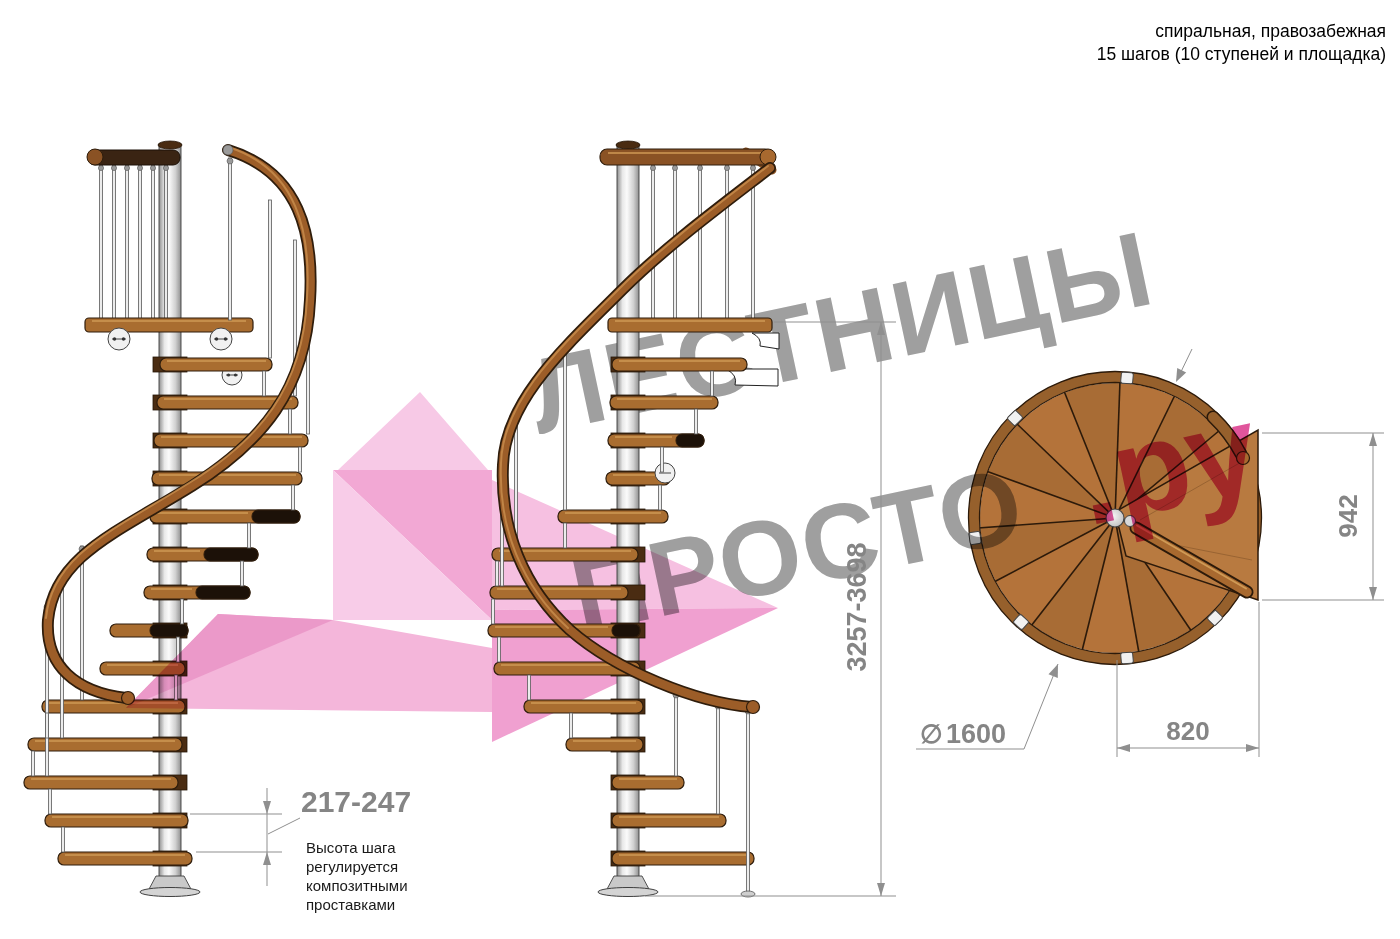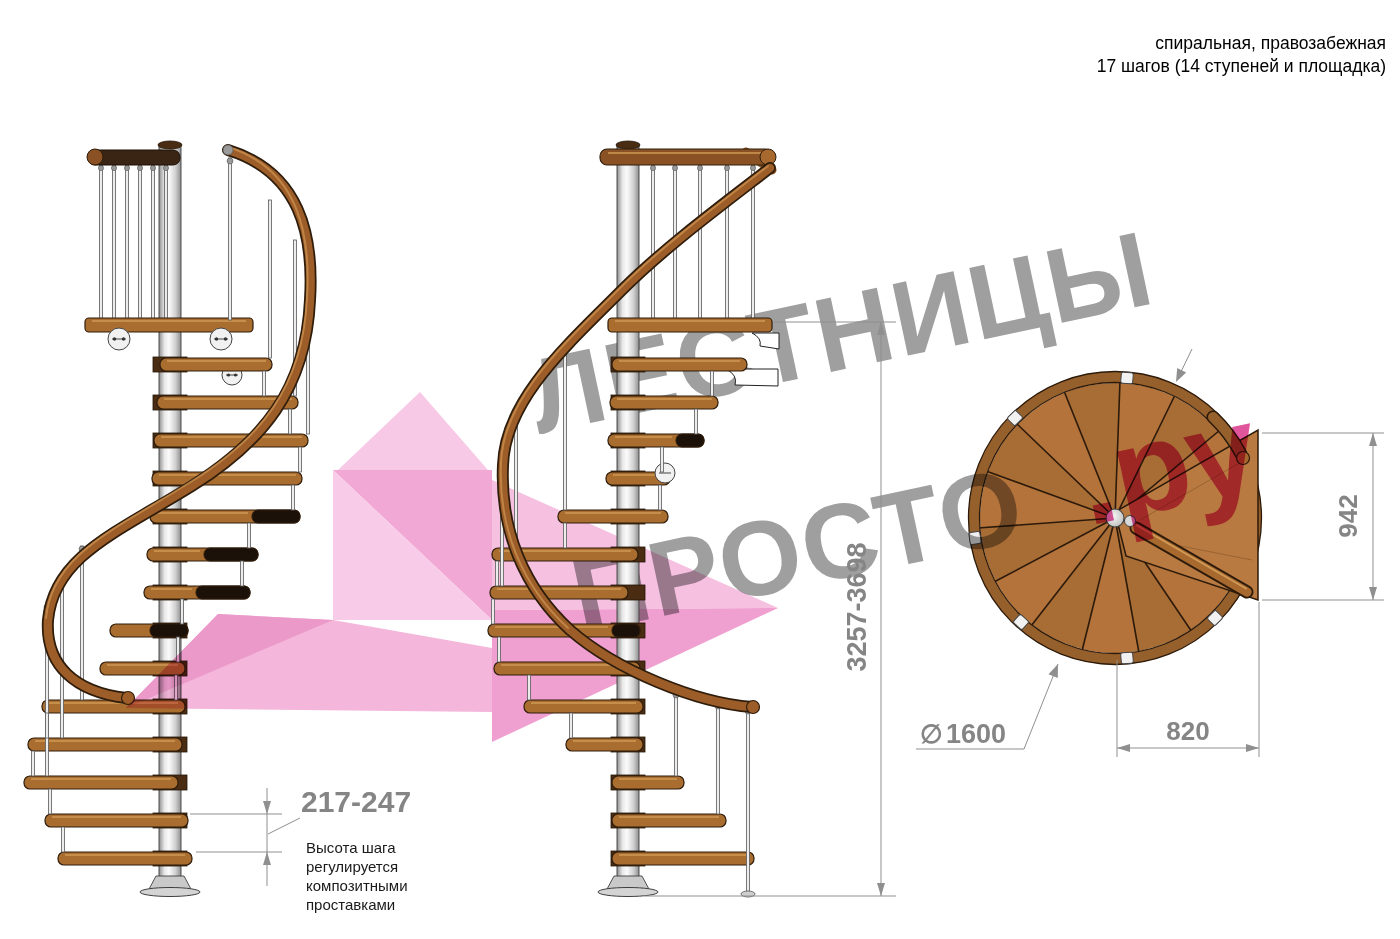--- a/index.html
+++ b/index.html
@@ -1,21 +1,21 @@
 <!DOCTYPE html>
 <html><head>
 <meta charset="utf-8">
 <style>
   html,body{margin:0;padding:0;background:#fff;}
   #stage{position:relative;width:1400px;height:939px;background:#ffffff;overflow:hidden;
          font-family:"Liberation Sans",sans-serif;}
   #stage svg{position:absolute;left:0;top:0;}
   .multiply{mix-blend-mode:multiply;}
   #header-block{position:absolute;right:14px;top:20px;text-align:right;
-                font-size:17.5px;line-height:22.5px;color:#000;margin-top:12px;}
+                font-size:17.5px;line-height:22.5px;color:#000;}
   #wm-text{position:absolute;left:520px;top:346px;transform:rotate(-12deg);
            transform-origin:0 0;font-weight:bold;font-size:106px;letter-spacing:2px;
            color:#9f9f9f;line-height:106px;white-space:nowrap;mix-blend-mode:multiply;}
   #wm-line2{margin-top:92px;}
   #wm-suffix{font-size:126px;color:#e0559c;margin-left:60px;letter-spacing:0;}
   .dimtxt{font-weight:bold;fill:#858585;}
   .notetxt{fill:#1a1a1a;font-size:15px;}
   .dline{stroke:#8f8f8f;stroke-width:1;fill:none;}
   .darr{fill:#8f8f8f;stroke:none;}
   .step{fill:#a96d30;stroke:#2f1d0c;stroke-width:1.2;}
@@ -421,16 +421,16 @@
     </g>
 
     <g>
       <line x1="1192" y1="349" x2="1177" y2="380" class="dline"></line>
       <path d="M0,0 L-5,-13 L5,-13 Z" class="darr" transform="translate(1176,382) rotate(26)"></path>
     </g>
   </svg>
 
   <div id="header-block">
     <div>спиральная, правозабежная</div>
-    <div>17 шагов (14 ступеней и площадка)</div>
+    <div>15 шагов (10 ступеней и площадка)</div>
   </div>
 
 </div>
 
 </body></html>

